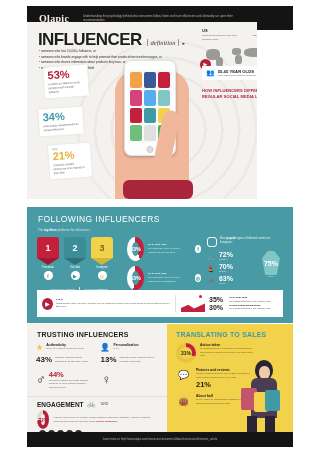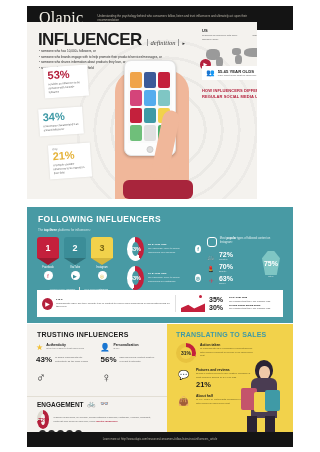--- a/index.html
+++ b/index.html
@@ -10,22 +10,22 @@
     overflow: hidden;
   }
   .page { position: relative; width: 320px; height: 452px; background:#fff; }
 
   
   .topbar {
     position:absolute; left:27px; top:6px; width:266px; height:24px;
     background:#141414; display:flex; align-items:center; padding:0 12px;
   }
   .brand {
-    font-family:"Liberation Serif", serif; font-weight:normal;
-    color:#f2efe6; font-size:16px; letter-spacing:.3px;
+    font-family:"Liberation Serif", serif; font-weight:bold;
+    color:#f2efe6; font-size:10px; letter-spacing:.3px;
   }
   .tagline {
     margin-left:14px; color:#b9b4a8; font-size:2.9px; line-height:1.5;
     max-width:150px;
   }
 
   
   .hero {
     position:absolute; left:27px; top:22px; width:230px; height:177px;
     background:#f4f2ee; overflow:hidden;padding-left:43px;
@@ -125,21 +125,21 @@
   .drow { display:flex; align-items:center; margin-top:4px; }
   .dicon { width:10px; height:10px; color:#b4203c; font-size:7px; display:flex; align-items:center; justify-content:center; }
   .dtext { flex:1; font-size:2.5px; color:#555; line-height:1.5; margin-left:2px; }
   .dpct { font-size:9px; font-weight:bold; color:#1d1d1d; }
 
   
   .follow {
     position:absolute; left:27px; top:207px; width:266px; height:116px;
     background:#489aa4;
   }
-  .sec-title { color:#fff; font-size:8.5px; font-weight:bold; letter-spacing:.4px; padding:7px 0 0 11px; }
+  .sec-title { color:#fff; font-size:8.5px; font-weight:normal; letter-spacing:.4px; padding:7px 0 0 11px; }
   .follow-sub { color:#cfe7e9; font-size:3px; padding:4px 0 0 11px; }
   .follow-sub b { color:#fff; }
   .cols { display:flex; padding:5px 10px 0 10px; gap:6px; }
   .col-a { width:88px; }
   .badges { display:flex; gap:5px; }
   .badge { width:22px; }
   .badge-top {
     height:21px; border-radius:3px 3px 0 0; color:#fff; font-size:9px; font-weight:bold;
     display:flex; align-items:center; justify-content:center;
   }
@@ -533,29 +533,33 @@
 
       <div class="t-cell">
         <div class="t-head">
           <div class="t-ic" style="color:#b4203c">👤</div>
           <div>
             <div class="t-name">Personalization</div>
             <div class="t-sub">is key</div>
           </div>
         </div>
         <div class="t-stat">
-          <div class="t-pct">56%</div>
+          <div class="t-pct">13%</div>
           <div class="t-desc">said influencers' content must be relevant to interests</div>
         </div>
       </div>
     </div>
 
     <div class="t-gender">
       <div class="tg">
         <div class="tg-fig">♂</div>
+        <div>
+          <div class="tg-pct" style="color:#b4203c">44%</div>
+          <div class="tg-d">of women consider seeing the product works for you as a reason to trust an influencer's post</div>
+        </div>
       </div>
       <div class="tg">
         <div class="tg-fig">♀</div>
       </div>
     </div>
 
     <div class="engage">
       <div class="eng-head">
         <div class="eng-t">ENGAGEMENT</div>
         <div style="font-size:7px;color:#2b2b2b">🚲</div>

